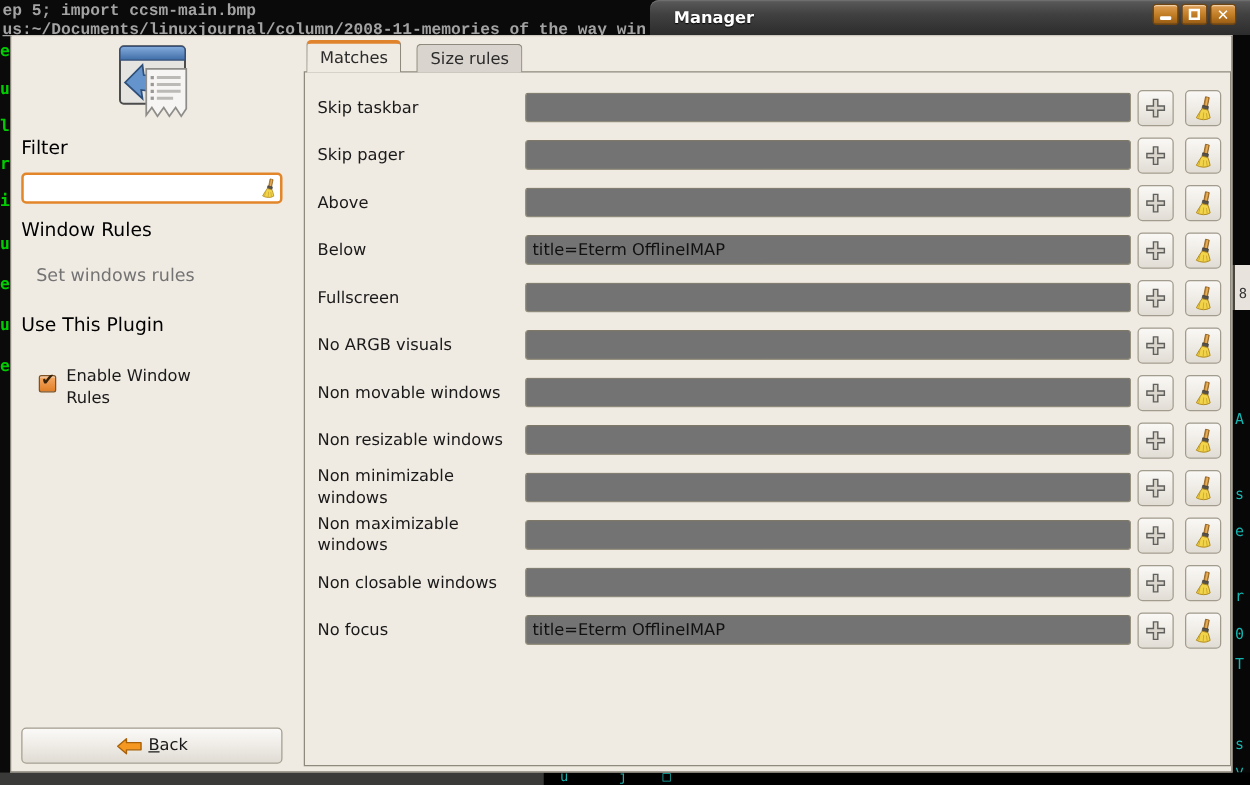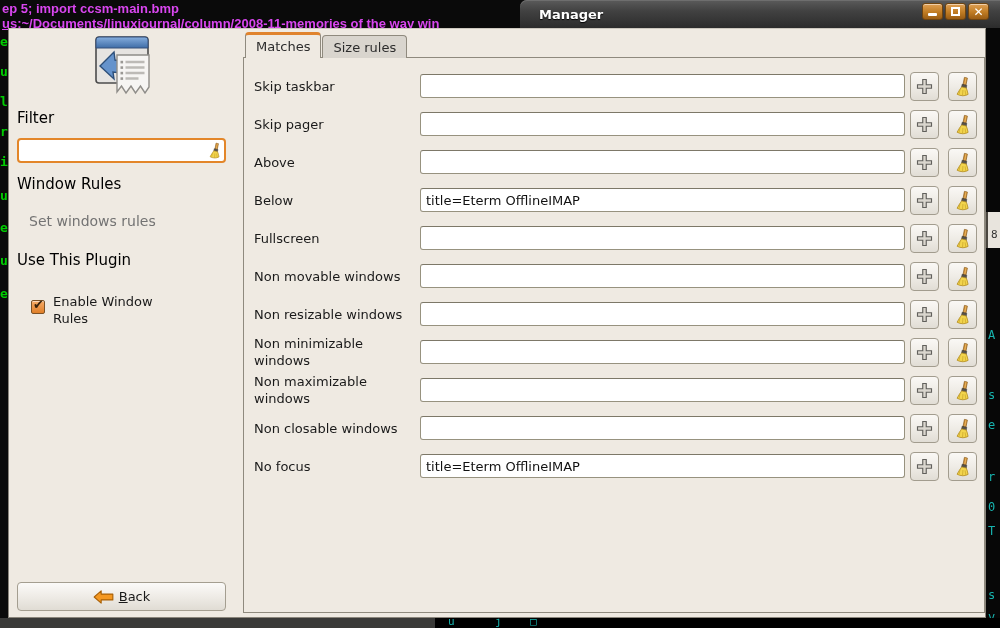--- a/index.html
+++ b/index.html
@@ -1,22 +1,22 @@
 <!DOCTYPE html>
 <html><head>
 <meta charset="utf-8">
 <style>
   * { margin:0; padding:0; box-sizing:border-box; }
   html,body { width:1000px; height:628px; }
   body { font-family:"DejaVu Sans","Liberation Sans",sans-serif; background:#000; overflow:hidden; }
   .screen { position:relative; width:1000px; height:628px; background:#0a0a0a; }
 
   
-  .term-line { position:absolute; left:2px; font-family:Liberation Sans, sans-serif;
-               font-size:13px; font-weight:bold; color:#d946ef; white-space:nowrap; }
+  .term-line { position:absolute; left:2px; font-family:Liberation Mono, monospace;
+               font-size:13px; font-weight:bold; color:#a3a3a3; white-space:nowrap; }
   .term-line.l1 { top:1px; }
   .term-line.l2 { top:16px; text-decoration:underline; }
   .left-edge { position:absolute; left:0; top:30px; width:8px; height:320px; overflow:hidden; z-index:3; }
   .left-edge span { position:absolute; left:0; font-family:"DejaVu Sans Mono","Liberation Mono",monospace;
                     font-size:13px; font-weight:bold; color:#00cc00; }
   .right-edge { position:absolute; right:0; top:22px; width:14px; height:596px; background:#070707; overflow:hidden; z-index:1; }
   .right-edge span { position:absolute; left:2px; font-family:"DejaVu Sans Mono","Liberation Mono",monospace;
                      font-size:12px; color:#17b3ae; }
   .behind-window-corner { position:absolute; right:0; top:212px; width:14px; height:36px;
                           background:#e8e4dd; border-left:2px solid #4a463f; z-index:2; }
@@ -69,32 +69,32 @@
   .back-btn { position:absolute; left:8px; top:553px; width:209px; height:29px;
               border:1px solid #a49e90; border-radius:4px;
               background:linear-gradient(180deg,#fbfaf8 0%,#f0ede8 45%,#e0dcd4 100%);
               display:flex; align-items:center; justify-content:center; gap:5px; cursor:pointer;
               font-family:"DejaVu Sans","Liberation Sans",sans-serif; }
   .back-btn svg { width:21px; height:14px; }
   .back-label { font-size:13px; color:#1a1a1a; display:block;text-align:center; }
   .back-label::first-letter { text-decoration:underline; }
 
   
-  .tabbar { position:absolute; left:236px; top:3px; display:flex; align-items:flex-end; z-index:2; }
+  .tabbar { position:absolute; left:236px; top:3px; display:flex; align-items:flex-end; z-index:2;gap:11px; }
   .tab { border:1px solid #8f8a7e; border-bottom:none; border-radius:4px 4px 0 0;
          font-size:13px; color:#2c2c2c; padding:0 10px; display:flex; align-items:center; cursor:pointer; }
   .tab.active { height:26px; background:#efeae2; border-top:3px solid #e0832d; position:relative; z-index:3; }
   .tab.inactive { height:23px; background:#d9d5ce; margin-left:1px; }
   .frame { position:absolute; left:234px; top:28px; width:742px; height:556px;
            border:1px solid #8f8a7e; background:#efeae2; z-index:1; }
   .rows { position:absolute; left:0; top:0; width:100%; padding-top:9px; }
   .row { height:38px; display:flex; align-items:center; padding-left:10px; padding-right:7px; }
   .row-label { flex:0 0 166px; font-size:13px; color:#1a1a1a; line-height:17px; padding-right:6px; }
   .row-input { flex:1; height:24px; border:1px solid #97927f; border-top-color:#7d7868; border-radius:3px;
-               background:#ffffff; font-size:13px; color:#111; padding:0 5px; outline:none;
+               background:#737373; font-size:13px; color:#111; padding:0 5px; outline:none;
                font-family:"DejaVu Sans","Liberation Sans",sans-serif; }
   .icon-btn { width:29px; height:29px; flex:0 0 auto; border:1px solid #a29c8e; border-radius:4px;
               background:linear-gradient(180deg,#faf8f5 0%,#efece6 50%,#e1ddd5 100%);
               display:flex; align-items:center; justify-content:center; cursor:pointer; padding:0; }
   .icon-btn.plus { margin-left:5px; }
   .icon-btn.broom { margin-left:9px; }
   .icon-btn svg { width:21px; height:21px; }
 </style>
 </head>
 <body>
@@ -296,20 +296,38 @@
               <svg viewBox="0 0 24 24">
                 <path d="M14.2 1.6 L17.6 2.4 L15.9 10.6 L12.6 9.9 Z" fill="#c8882f" stroke="#8a5a18" stroke-width="0.8"></path>
                 <path d="M15.3 2.2 L16.6 2.5 L15.1 10.3 L13.8 10 Z" fill="#e7b05c"></path>
                 <path d="M11.6 9.4 L16.9 10.6 L16.3 13.7 L11 12.5 Z" fill="#57524a" stroke="#3a362f" stroke-width="0.6"></path>
                 <path d="M11 12.5 L16.3 13.7 C17.2 15.8 18 18.6 18.4 21 L15.5 22.2 L12.4 22.6 L8.6 22 L5.8 20.8 C7.2 18.2 9.3 14.9 11 12.5 Z" fill="#f2d44b" stroke="#b0891c" stroke-width="0.9"></path>
                 <path d="M9.2 15.5 L8 20.9 M12.5 16 L12 22.2 M15 16.5 L15.8 21.8" stroke="#c9a52a" stroke-width="0.8" fill="none"></path>
               </svg>
             </button>
           </div>
           <div class="row">
+            <div class="row-label">No ARGB visuals</div>
+            <input class="row-input" style="">
+            <button class="icon-btn plus">
+              <svg viewBox="0 0 24 24">
+                <path d="M10 4 h4 v6 h6 v4 h-6 v6 h-4 v-6 H4 v-4 h6 Z" fill="#dad6ce" stroke="#61605c" stroke-width="1.3"></path>
+              </svg>
+            </button>
+            <button class="icon-btn broom">
+              <svg viewBox="0 0 24 24">
+                <path d="M14.2 1.6 L17.6 2.4 L15.9 10.6 L12.6 9.9 Z" fill="#c8882f" stroke="#8a5a18" stroke-width="0.8"></path>
+                <path d="M15.3 2.2 L16.6 2.5 L15.1 10.3 L13.8 10 Z" fill="#e7b05c"></path>
+                <path d="M11.6 9.4 L16.9 10.6 L16.3 13.7 L11 12.5 Z" fill="#57524a" stroke="#3a362f" stroke-width="0.6"></path>
+                <path d="M11 12.5 L16.3 13.7 C17.2 15.8 18 18.6 18.4 21 L15.5 22.2 L12.4 22.6 L8.6 22 L5.8 20.8 C7.2 18.2 9.3 14.9 11 12.5 Z" fill="#f2d44b" stroke="#b0891c" stroke-width="0.9"></path>
+                <path d="M9.2 15.5 L8 20.9 M12.5 16 L12 22.2 M15 16.5 L15.8 21.8" stroke="#c9a52a" stroke-width="0.8" fill="none"></path>
+              </svg>
+            </button>
+          </div>
+          <div class="row">
             <div class="row-label">Non movable windows</div>
             <input class="row-input" style="">
             <button class="icon-btn plus">
               <svg viewBox="0 0 24 24">
                 <path d="M10 4 h4 v6 h6 v4 h-6 v6 h-4 v-6 H4 v-4 h6 Z" fill="#dad6ce" stroke="#61605c" stroke-width="1.3"></path>
               </svg>
             </button>
             <button class="icon-btn broom">
               <svg viewBox="0 0 24 24">
                 <path d="M14.2 1.6 L17.6 2.4 L15.9 10.6 L12.6 9.9 Z" fill="#c8882f" stroke="#8a5a18" stroke-width="0.8"></path>

